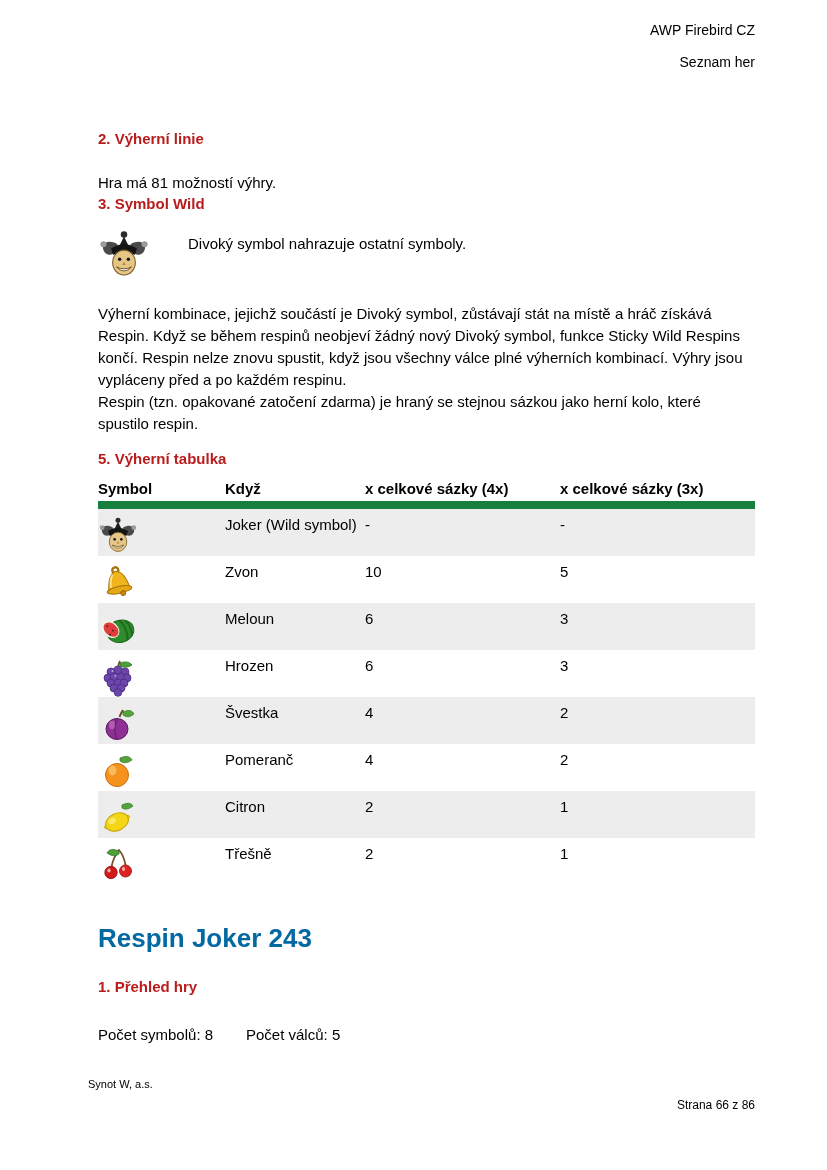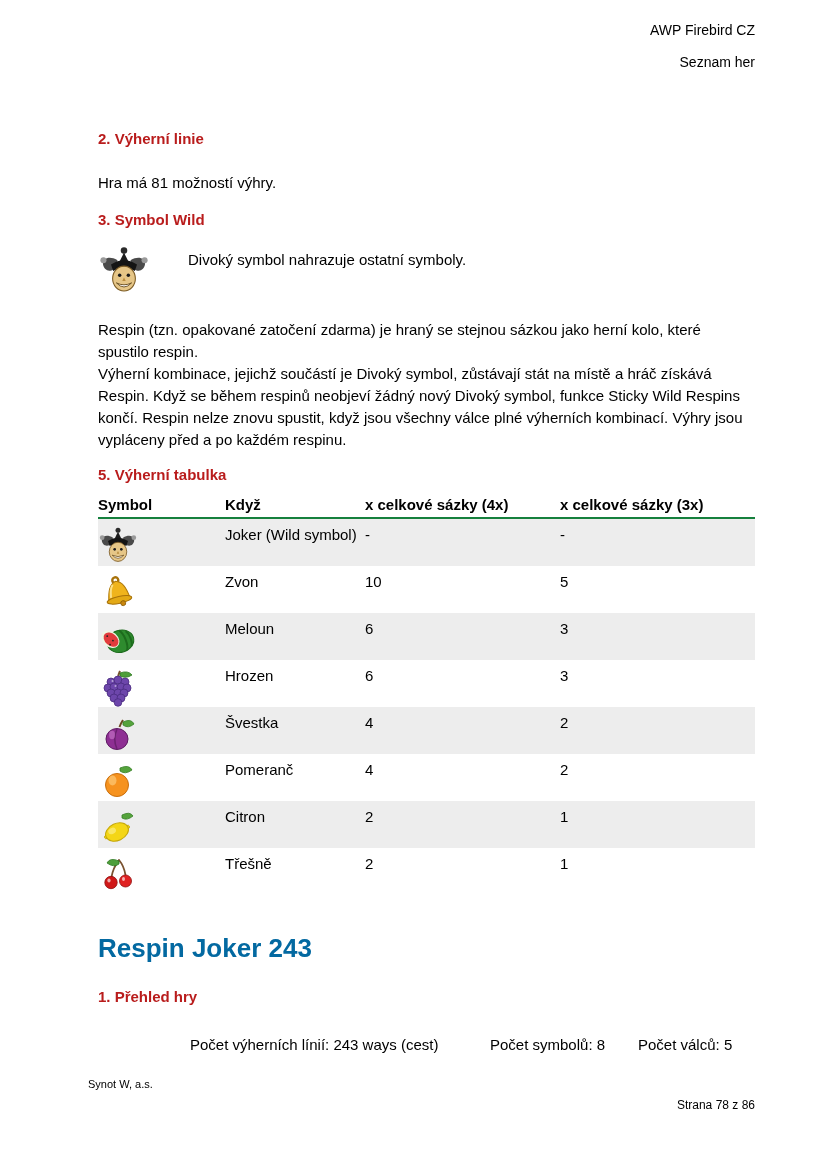--- a/index.html
+++ b/index.html
@@ -24,21 +24,21 @@
   .doc-header .line1 { margin-bottom: 15px; }
   .sec-heading {
     color: #b91c1c;
     font-weight: bold;
     font-size: 15px;
     line-height: 19px;
   }
   .h2-linie   { margin-top: 58px; }
   .body-text  { font-size: 15px; line-height: 22px; }
   .p-81       { margin-top: 24px; }
-  .h3-wild    { margin-top: 16px; }
+  .h3-wild    { }
   .wild-row   { margin-top: 16px; display: flex; align-items: flex-start; height: 56px; }
   .wild-row .wild-icon { width: 52px; height: 52px; flex: 0 0 52px; }
   .wild-row .wild-text { margin-left: 38px; padding-top: 4px; }
   .h4-sticky  { margin-top: 30px; }
   .sticky-para { margin-top: 18px; width: 657px; }
   .h5-tabulka { margin-top: 14px; }
 
   table.paytable {
     margin-top: 12px;
     width: 657px;
@@ -47,21 +47,21 @@
   }
   table.paytable col.c-sym  { width: 127px; }
   table.paytable col.c-name { width: 140px; }
   table.paytable col.c-b4   { width: 195px; }
   table.paytable col.c-b3   { width: 195px; }
   table.paytable th {
     text-align: left;
     font-size: 15px;
     font-weight: bold;
     padding: 0 0 4px 0;
-    border-bottom: 2px solid #15803d;
+    border-bottom: 8px solid #15803d;
     white-space: nowrap;
   }
   table.paytable td {
     font-size: 15px;
     vertical-align: top;
     padding-top: 7px;
   }
   table.paytable tbody tr { height: 42px; }
   table.paytable tbody tr:nth-child(odd) { background: #ededed; }
   td.sym-cell { padding-top: 1px; line-height: 0; }
@@ -120,22 +120,22 @@
         <circle cx="20" cy="28" r="1.6" fill="#1a1a1a"></circle>
         <circle cx="28" cy="28" r="1.6" fill="#1a1a1a"></circle>
         <path d="M24 30 l-1.6 3.2 h3.2 Z" fill="#b98c3e"></path>
         <path d="M17 35 Q24 42.5 31 35 Q24 38.5 17 35 Z" fill="#ffffff" stroke="#5e4316" stroke-width="0.8"></path>
       </svg>
     </span>
     <span class="body-text wild-text">Divoký symbol nahrazuje ostatní symboly.</span>
   </div>
 
   <div class="body-text sticky-para">
+    <div>Výherní kombinace, jejichž součástí je Divoký symbol, zůstávají stát na místě a hráč získává Respin. Když se během respinů neobjeví žádný nový Divoký symbol, funkce Sticky Wild Respins končí. Respin nelze znovu spustit, když jsou všechny válce plné výherních kombinací. Výhry jsou vypláceny před a po každém respinu.</div>
     <div>Respin (tzn. opakované zatočení zdarma) je hraný se stejnou sázkou jako herní kolo, které spustilo respin.</div>
-    <div>Výherní kombinace, jejichž součástí je Divoký symbol, zůstávají stát na místě a hráč získává Respin. Když se během respinů neobjeví žádný nový Divoký symbol, funkce Sticky Wild Respins končí. Respin nelze znovu spustit, když jsou všechny válce plné výherních kombinací. Výhry jsou vypláceny před a po každém respinu.</div>
   </div>
 
   <div class="sec-heading h5-tabulka">5. Výherní tabulka</div>
 
   <table class="paytable">
     <colgroup>
         <col class="c-sym">
         <col class="c-name">
         <col class="c-b4">
         <col class="c-b3">
@@ -282,21 +282,20 @@
         <td>2</td>
         <td>1</td>
       </tr>
     </tbody>
   </table>
 
   <div class="game-title">Respin Joker 243</div>
   <div class="sec-heading h1-prehled">1. Přehled hry</div>
 
   <div class="stats-row">
-    <span class="stat1">Počet výherních línií: 243 ways (cest)</span>
     <span class="stat2">Počet symbolů: 8</span>
     <span class="stat3">Počet válců: 5</span>
   </div>
 
   <div class="doc-footer-company">Synot W, a.s.</div>
-  <div class="doc-footer-page">Strana 78 z 86</div>
+  <div class="doc-footer-page">Strana 66 z 86</div>
 
 </div>
 
 </body></html>

